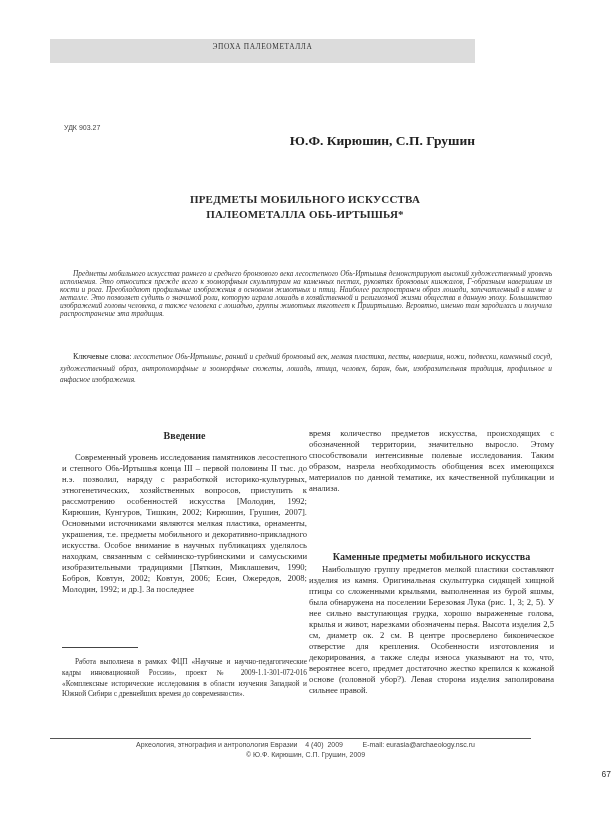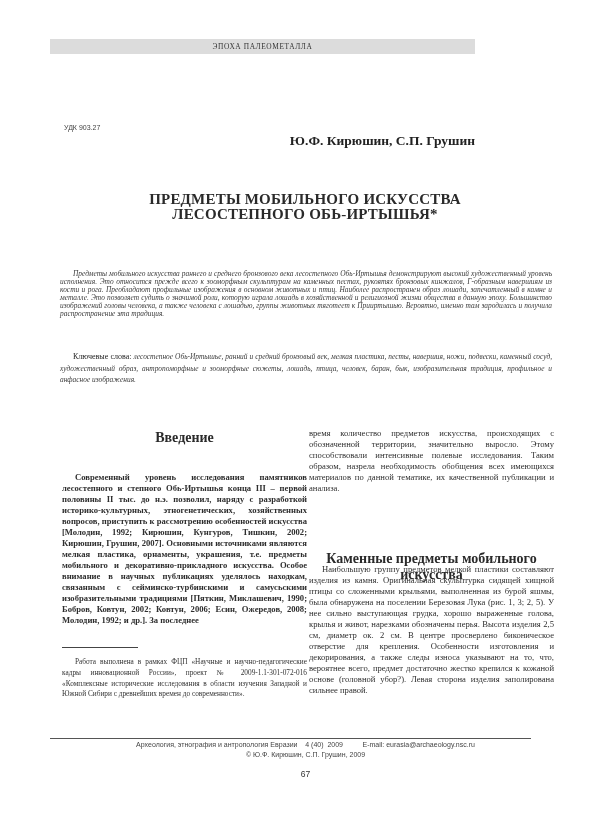--- a/index.html
+++ b/index.html
@@ -1,74 +1,74 @@
 <!DOCTYPE html>
 <html><head>
 <meta charset="utf-8">
 <style>
   html, body { margin: 0; padding: 0; background: #ffffff; }
   body { width: 611px; height: 820px; position: relative; overflow: hidden; color: #2a2a2a; }
   .serif { font-family: "Liberation Serif", "DejaVu Serif", serif; }
   .sans { font-family: "Liberation Sans", "DejaVu Sans", sans-serif; }
 
   .banner {
-    position: absolute; left: 50px; top: 39px; width: 425px; height: 15px;
+    position: absolute; left: 50px; top: 39px; width: 425px; height: 24px;
     background: #dcdcdc; text-align: center; font-size: 7.4px; letter-spacing: 0.6px;
     line-height: 15px; color: #333;
   }
   .udk { position: absolute; left: 64px; top: 124px; font-size: 7px; color: #444; }
   .authors { position: absolute; right: 136px; top: 133px; font-size: 13.5px; font-weight: bold; color: #222; }
   .title {
     position: absolute; left: 140px; top: 192px; width: 330px; text-align: center;
-    font-size: 15px; font-weight: bold; line-height: 15px; color: #2a2a2a; letter-spacing: 0.2px;
+    font-size: 11px; font-weight: bold; line-height: 15px; color: #2a2a2a; letter-spacing: 0.2px;
   }
   .abstract {
     position: absolute; left: 60px; top: 270px; width: 492px;
     font-size: 7.4px; font-style: italic; line-height: 8px; text-align: justify; color: #3a3a3a;
     text-indent: 13px;
   }
   .keywords {
     position: absolute; left: 60px; top: 351px; width: 492px;
     font-size: 7.4px; line-height: 11.5px; text-align: justify; color: #3a3a3a; text-indent: 13px;
   }
   .keywords .kw-label { font-style: normal; color: #222; font-size: 8px; }
   .keywords .kw-list { font-style: italic; }
 
   .col { position: absolute; width: 245px; font-size: 8.6px; line-height: 11px; text-align: justify; color: #2e2e2e; }
-  .col-left { left: 62px; top: 472px; font-weight: bold; }
+  .col-left { left: 62px; top: 452px; }
   .col-right { left: 309px; top: 428px; }
-  .section-head { position: absolute; font-size: 14px; font-weight: bold; text-align: center; color: #2a2a2a; }
+  .section-head { position: absolute; font-size: 10px; font-weight: bold; text-align: center; color: #2a2a2a; }
   .sh-intro { left: 62px; top: 430px; width: 245px; }
   .sh-stone { left: 309px; top: 527px; width: 245px; margin-top: 24px; }
   .col-right2 { left: 309px; top: 552px; margin-top: 12px; }
 
   .fn-rule { position: absolute; left: 62px; top: 647px; width: 76px; height: 0; border-top: 1px solid #444; }
   .footnote {
     position: absolute; left: 62px; top: 657px; width: 245px;
     font-size: 7.3px; line-height: 10.8px; text-align: justify; color: #333; text-indent: 13px;
   }
   .foot-rule { position: absolute; left: 50px; top: 738px; width: 481px; height: 0; border-top: 1px solid #555; }
   .journal-line { position: absolute; left: 0; width: 611px; top: 741px; font-size: 7px; color: #444; text-align: center; }
   .journal-line span { white-space: pre; }
   .copyright { position: absolute; left: 0; width: 611px; top: 751px; font-size: 7px; color: #444; text-align: center; }
-  .page-num { position: absolute; left: 0; width: 611px; top: 769px; font-size: 8.5px; color: #333; text-align: center; }
+  .page-num { position: absolute; left: 0; width: 611px; top: 769px; font-size: 8.5px; color: #333; text-align: right; }
   p { margin: 0; }
   .indent { text-indent: 13px; }
 </style>
 </head>
 <body>
 
 <div class="banner serif">ЭПОХА ПАЛЕОМЕТАЛЛА</div>
 
 <div class="udk sans">УДК 903.27</div>
 <div class="authors serif">Ю.Ф. Кирюшин, С.П. Грушин</div>
 
 <div class="title serif">
   <div>ПРЕДМЕТЫ МОБИЛЬНОГО ИСКУССТВА</div>
-  <div>ЛЕСОСТЕПНОГО ОБЬ-ИРТЫШЬЯ*</div>
+  <div>ПАЛЕОМЕТАЛЛА ОБЬ-ИРТЫШЬЯ*</div>
 </div>
 
 <div class="abstract serif">Предметы мобильного искусства раннего и среднего бронзового века лесостепного Обь-Иртышья демонстрируют высокий художественный уровень исполнения. Это относится прежде всего к зооморфным скульптурам на каменных пестах, рукоятях бронзовых кинжалов, Г-образным навершиям из кости и рога. Преобладают профильные изображения в основном животных и птиц. Наиболее распространен образ лошади, запечатленный в камне и металле. Это позволяет судить о значимой роли, которую играла лошадь в хозяйственной и религиозной жизни общества в данную эпоху. Большинство изображений головы человека, а также человека с лошадью, группы животных тяготеет к Прииртышью. Вероятно, именно там зародилась и получила распространение эта традиция.</div>
 
 <div class="keywords serif">
   <span class="kw-label">Ключевые слова:</span>
   <span class="kw-list">лесостепное Обь-Иртышье, ранний и средний бронзовый век, мелкая пластика, песты, навершия, ножи, подвески, каменный сосуд, художественный образ, антропоморфные и зооморфные сюжеты, лошадь, птица, человек, баран, бык, изобразительная традиция, профильное и анфасное изображения.</span>
 </div>
 
 <div class="section-head sh-intro serif">Введение</div>

